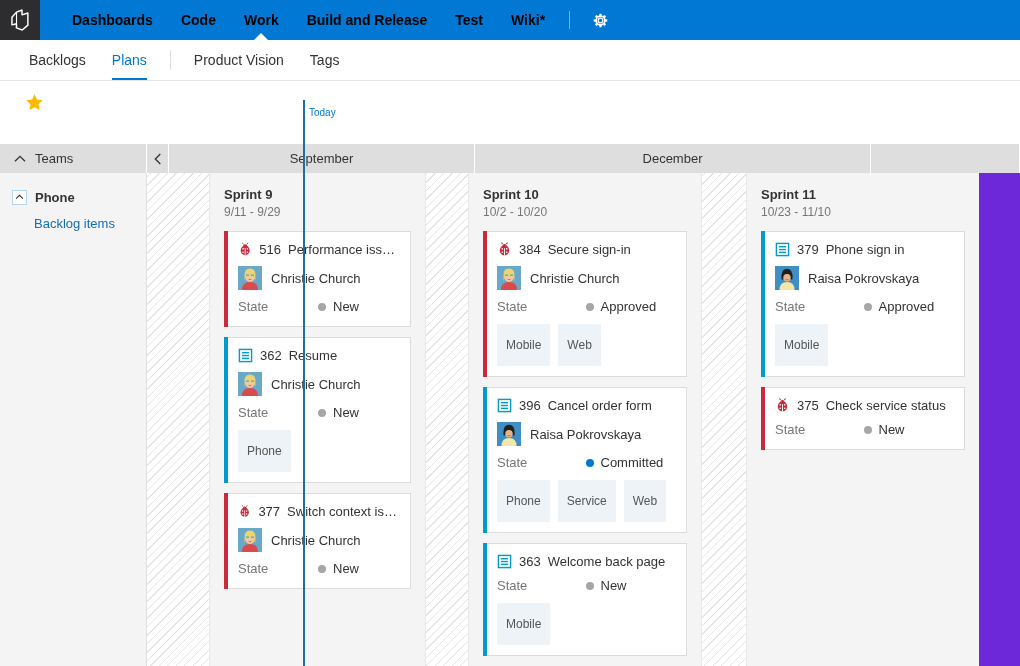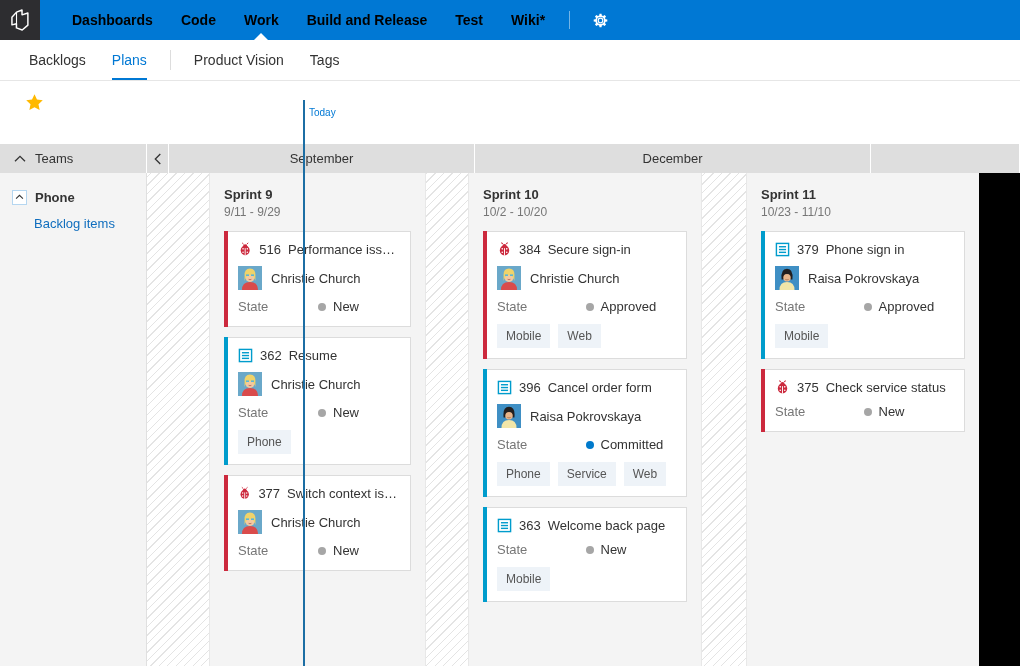--- a/index.html
+++ b/index.html
@@ -163,21 +163,21 @@
   }
   .team-name { font-size: 13px; color: #333333; font-weight: 600; }
   .team-backlog {
     font-size: 13px; color: #106ebe;
     padding-left: 34px; margin-top: 8px;
     cursor: default;
   }
 
   .timeline-col {
     position: relative; width: 873px; height: 493px;
-    background: #000000;
+    background: #6d28d9;
     overflow: hidden;
   }
   .hatch {
     position: absolute; top: 0; height: 493px;
     background-color: #f9f9f9;
     background-image: repeating-linear-gradient(
       -45deg,
       #ffffff 0px, #ffffff 5px,
       #e4e4e4 5px, #e4e4e4 6px
     );
@@ -240,21 +240,21 @@
   }
   .state-dot {
     width: 8px; height: 8px; border-radius: 50%;
     flex: 0 0 8px; display: block;
   }
   .card-tags {
     display: flex; gap: 8px; margin-top: 10px; flex-wrap: wrap;
   }
   .tag {
     background: #eef3f8; color: #555555;
-    font-size: 12px; padding: 5px 9px;
+    font-size: 12px; padding: 14px 9px;
     white-space: nowrap; cursor: default;
   }
 </style>
 </head>
 <body>
 
 <div class="topbar">
   <div class="logo-box">
     <svg width="22" height="22" viewBox="0 0 24 24">
       <path d="M3.2 9.1 L8.2 3.4 L14.2 1.1 L14.2 6.4 L20.6 4.3 L20.6 17.6 L14.4 22.9 L8.1 20.6 L8.1 16.1 L3.2 17.3 Z" fill="none" stroke="#ffffff" stroke-width="1.6" stroke-linejoin="round"></path>

